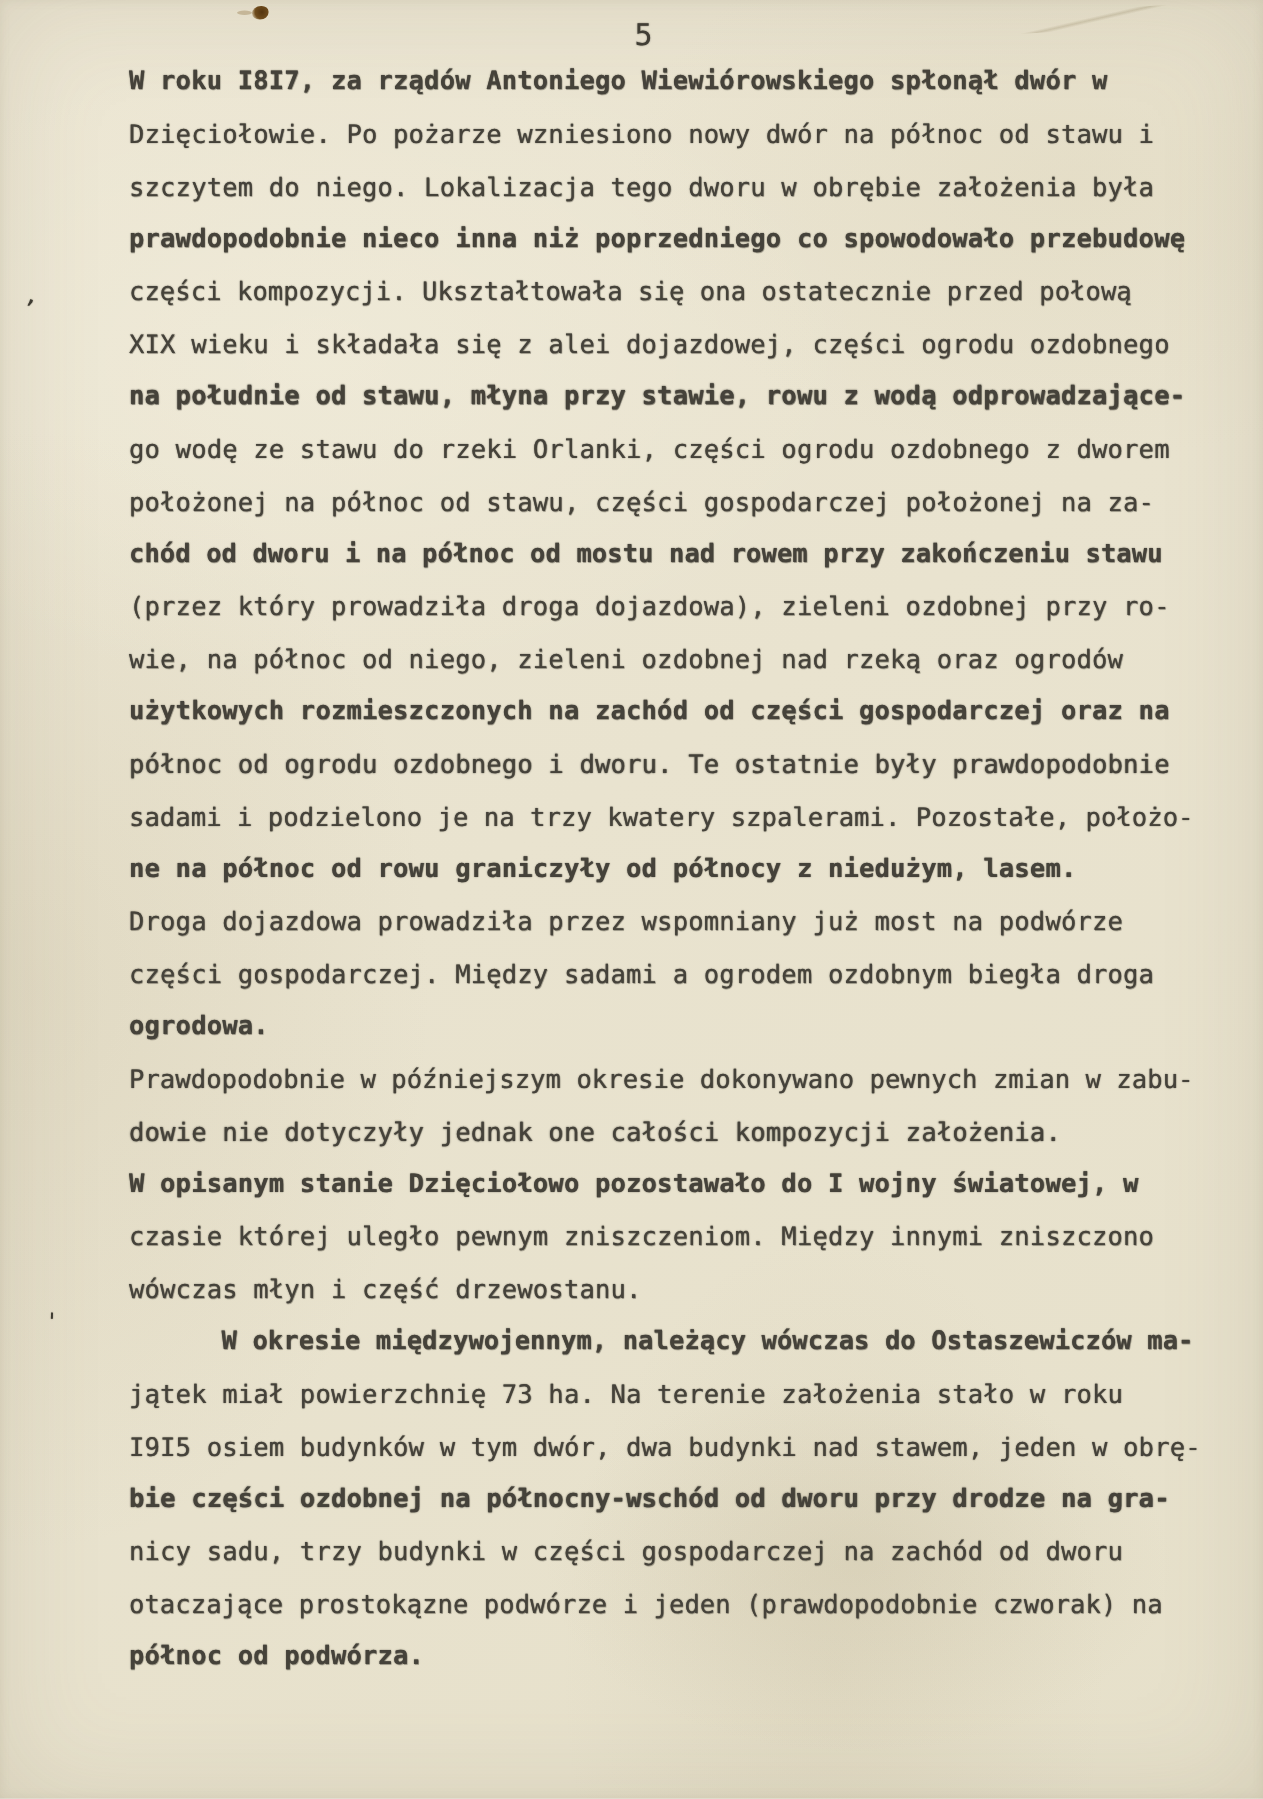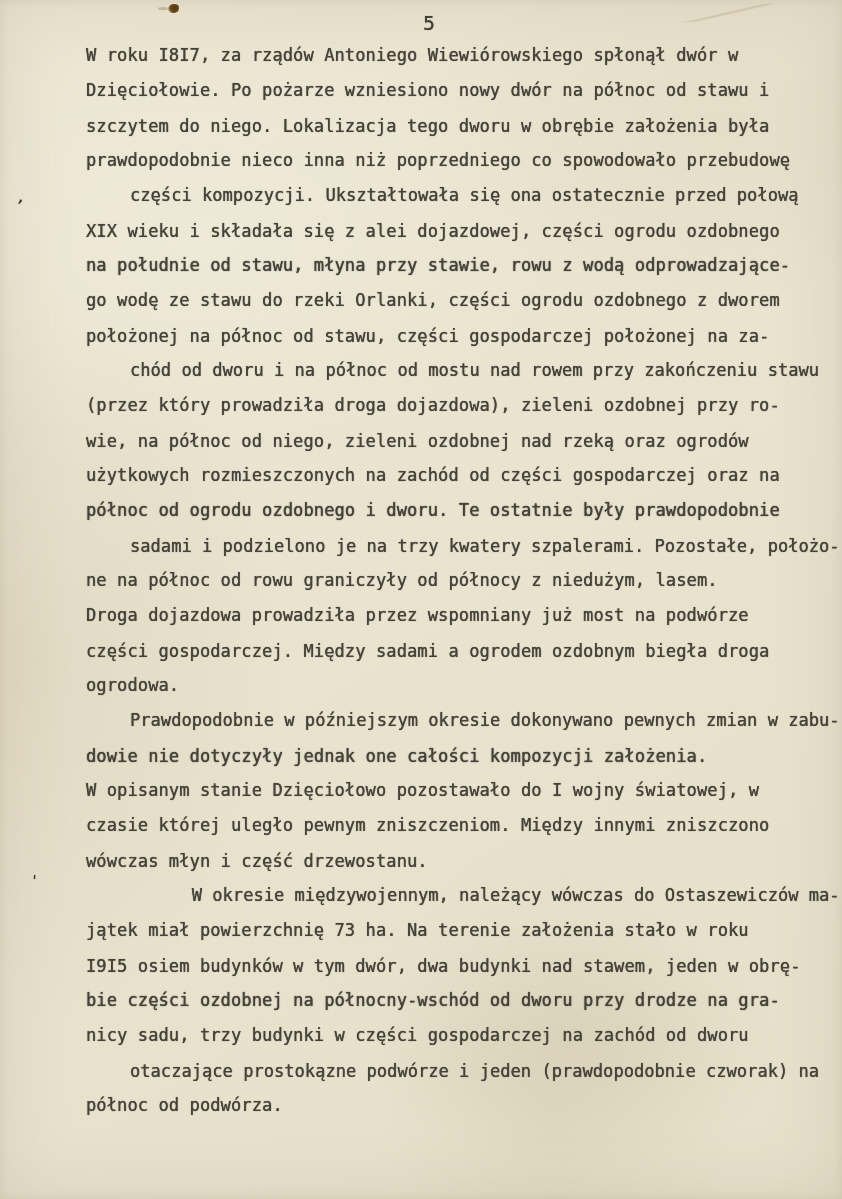--- a/index.html
+++ b/index.html
@@ -52,22 +52,22 @@
     font-size: 17px;
     line-height: 35px;
     letter-spacing: 0.12px;
     color: #45423a;
     white-space: pre;
     text-shadow: 0 0 0.9px rgba(56,53,44,0.85), 0.4px 0.4px 0 rgba(56,53,44,0.30);
   }
   .line { height: 35px; }
   
   .line:nth-child(3n)   { transform: translateY(0.6px); }
-  .line:nth-child(3n+1) { transform: translateY(-0.4px); }
-  .line:nth-child(5n)   { letter-spacing: 0.05px; margin-left: 44px; }
+  .line:nth-child(3n+1) { transform: translateY(-0.4px); font-weight: bold; }
+  .line:nth-child(5n)   { letter-spacing: 0.05px; }
   .line:nth-child(7n)   { text-shadow: 0 0 1.2px rgba(50,47,39,0.95), 0.4px 0.4px 0 rgba(50,47,39,0.4); }
   .ink-speck {
     position: absolute;
     left: 168px;
     top: 4px;
     width: 11px;
     height: 9px;
     border-radius: 60% 45% 55% 50%;
     background: radial-gradient(circle at 60% 45%, #55350f 0%, #6f4c1d 55%, rgba(150,120,70,0.45) 80%, transparent 100%);
   }

